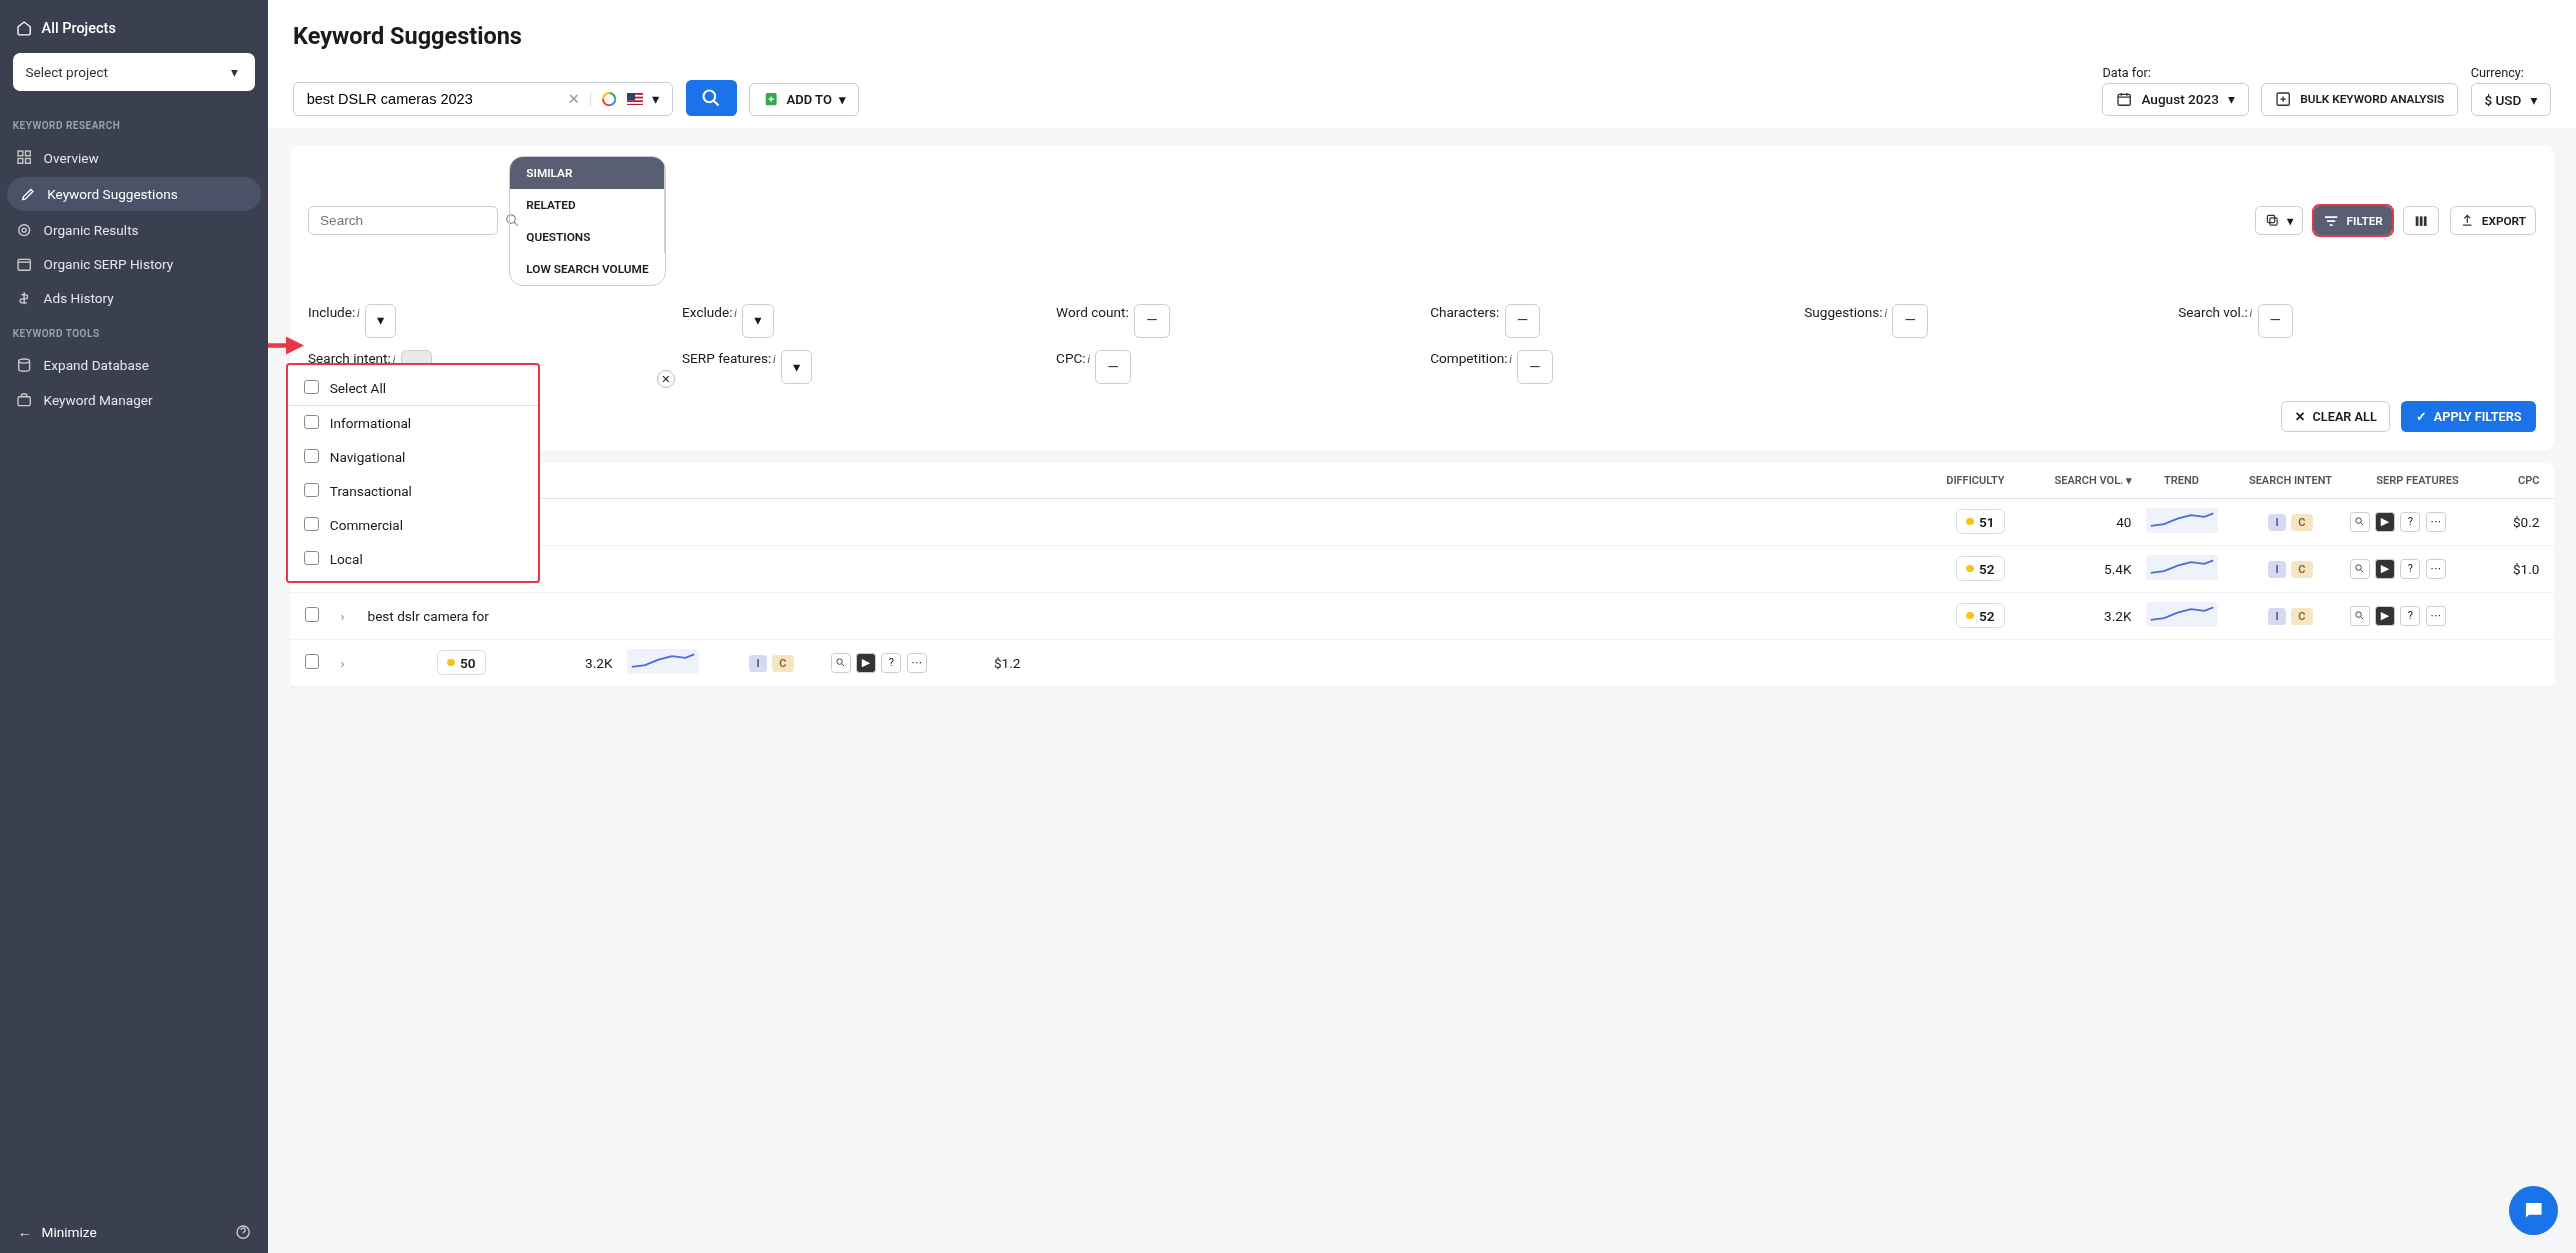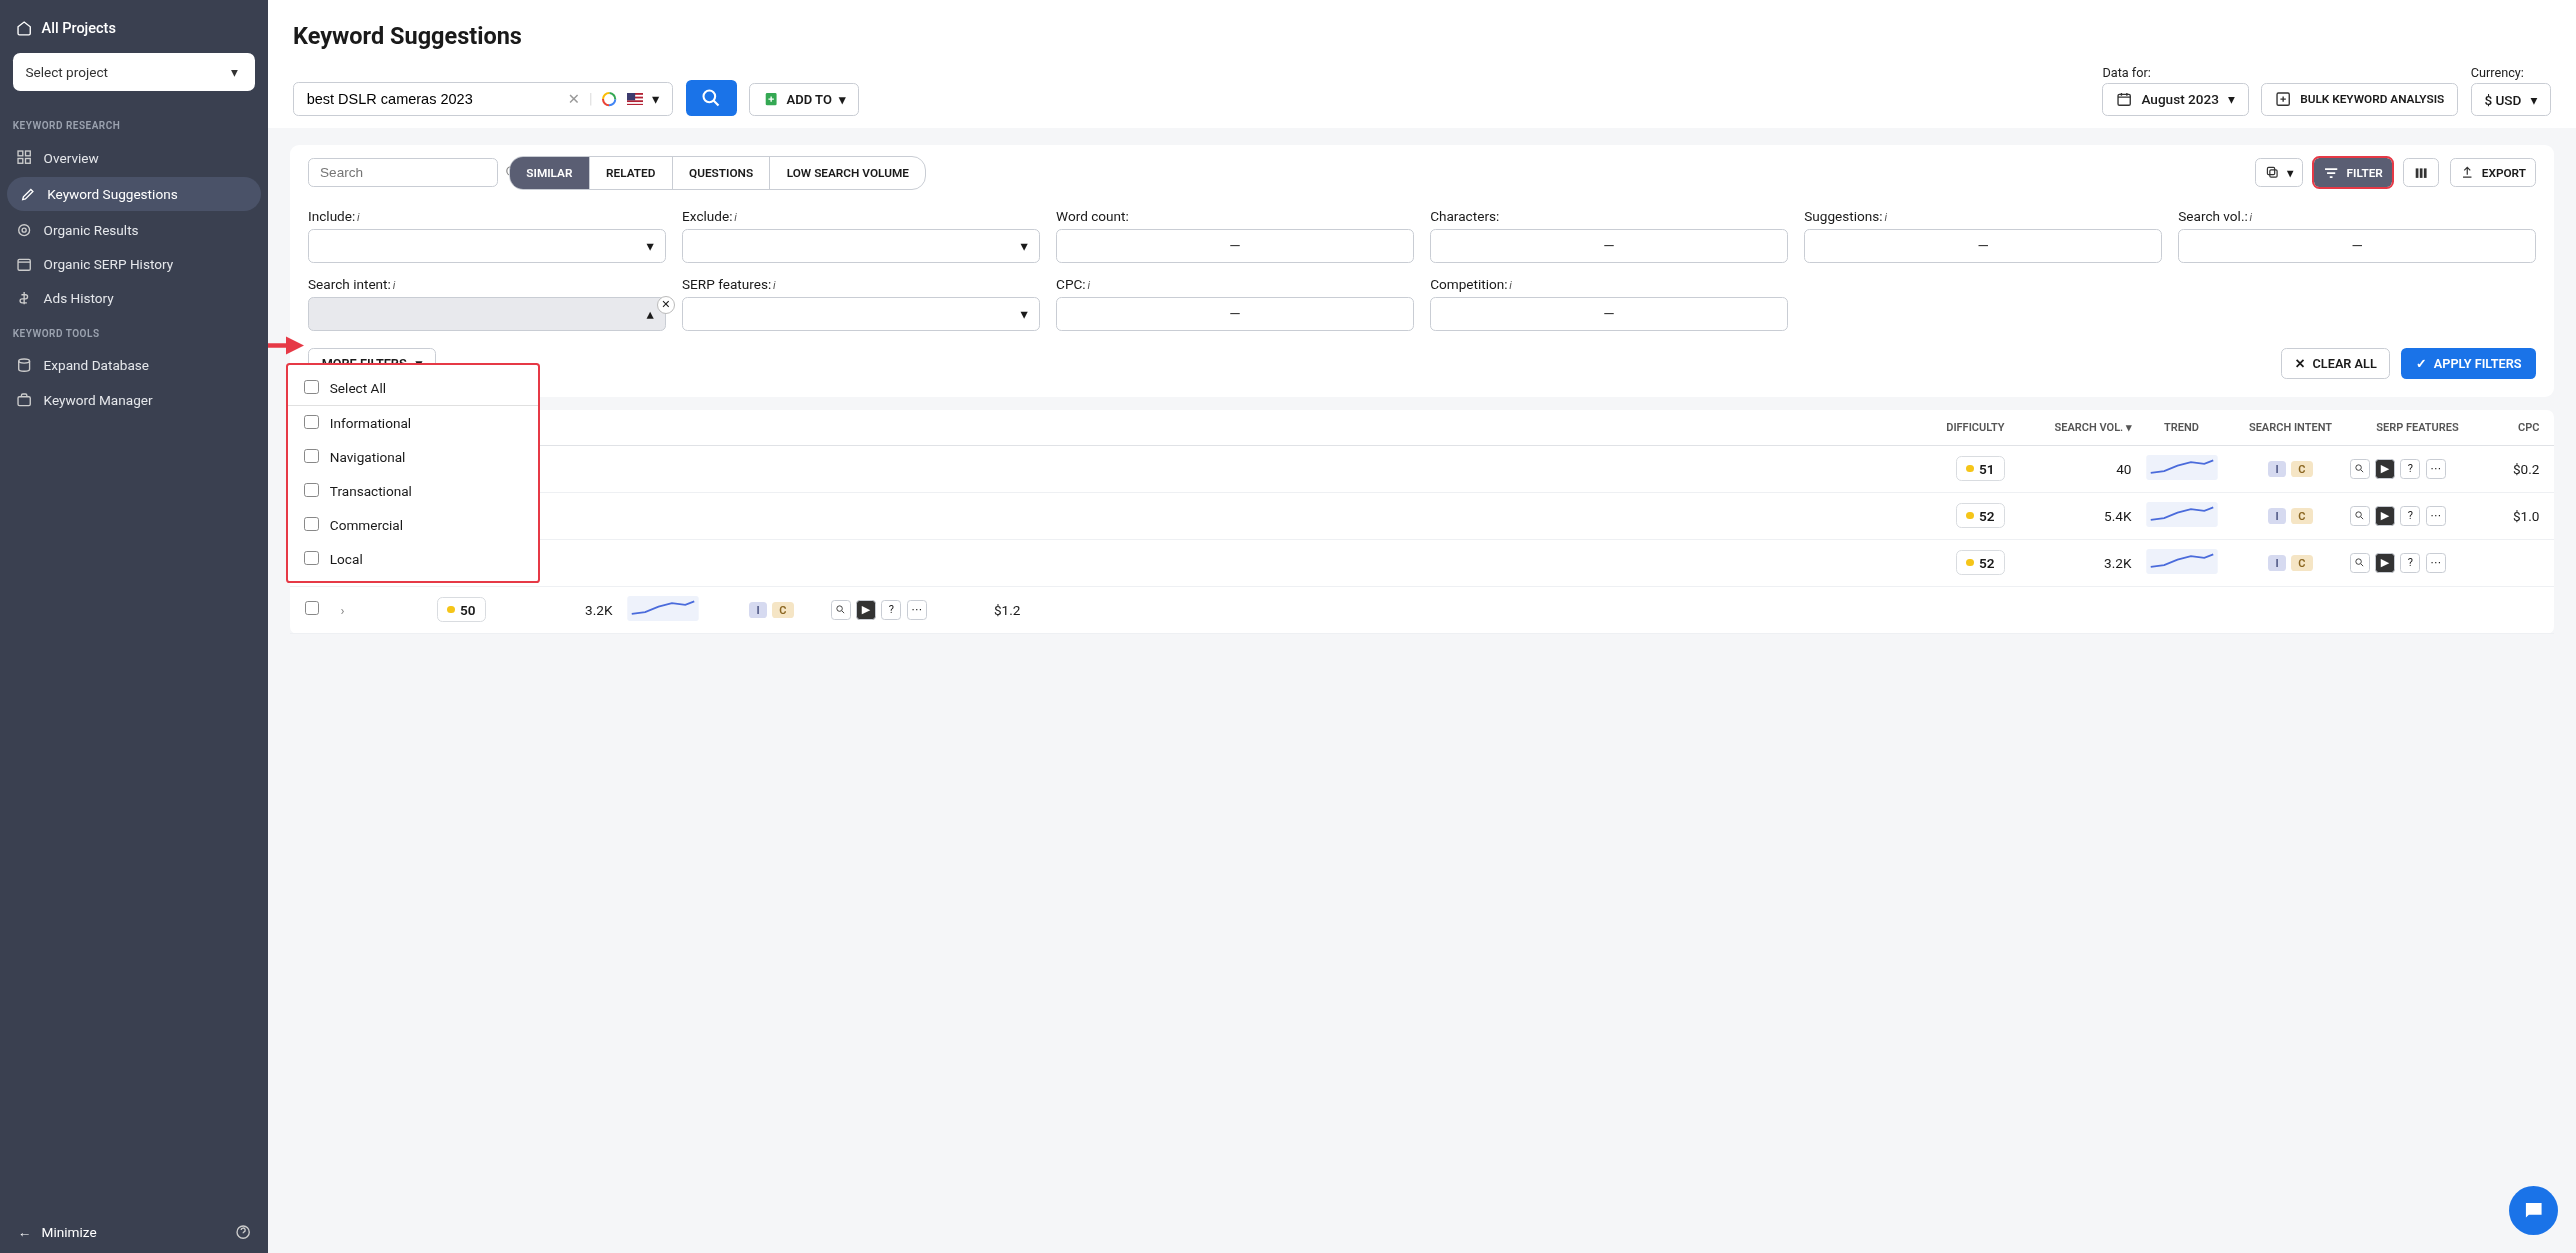--- a/index.html
+++ b/index.html
@@ -31,29 +31,29 @@
 .header-field { display: flex; flex-direction: column; gap: 3.6px; }
 .header-field-label { font-size: 12.7px; color: #222; }
 .header-pill { border: 1.8px solid #c9cdd4; border-radius: 5.4px; padding: 7.2px 12.7px; display: flex; align-items: center; gap: 9px; cursor: pointer; font-size: 13.6px; font-weight: 500; }
 
 
 .content { background: #f5f6f8; flex: 1; padding: 16.3px 22px; overflow: auto; position: relative; }
 .toolbar { background: #fff; border-radius: 9px; padding: 11px 18px 18px; }
 .toolbar-row { display: flex; align-items: center; gap: 11px; }
 .search-box { border: 1.8px solid #c9cdd4; border-radius: 5.4px; padding: 5.4px 11px; display: flex; align-items: center; gap: 7.2px; width: 190px; }
 .search-box input { border: none; outline: none; flex: 1; font-size: 13.6px; }
-.tabgroup { display: flex; border: 0.9px solid #c9cdd4; border-radius: 14px; overflow: hidden; }
+.tabgroup { display: flex; border: 0.9px solid #c9cdd4; border-radius: 14px; overflow: hidden; flex-direction: column; }
 .tab { padding: 9px 16.3px; font-size: 11.8px; font-weight: 600; cursor: pointer; border-right: 0.9px solid #c9cdd4; }
 .tab:last-child { border-right: none; }
 .tab.active { background: #5a5e73; color: #fff; }
 .toolbar-right { margin-left: auto; display: flex; gap: 11px; }
 .icon-btn { border: 1.8px solid #c9cdd4; border-radius: 5.4px; padding: 5.4px 9px; display: flex; align-items: center; gap: 7.2px; cursor: pointer; font-size: 11.8px; font-weight: 600; }
 .filter-btn { background: #5a5e73; color: #fff; border: none; outline: 2.7px solid #e63946; outline-offset: 0.9px; }
 .filters { display: grid; grid-template-columns: repeat(6, 1fr); gap: 12.7px 16.3px; margin-top: 18px; }
-.filter-field { display: flex; flex-direction: column; gap: 5.4px; position: relative; }
+.filter-field { display: flex; flex-direction: row; gap: 5.4px; position: relative; }
 .filter-label { font-size: 13.6px; }
 .filter-input { border: 1.8px solid #c9cdd4; border-radius: 5.4px; padding: 7.2px 11px; display: flex; align-items: center; justify-content: space-between; min-height: 34px; font-size: 14.5px; }
 .filter-input.open { background: #e8e9ed; }
 .dash { flex: 1; text-align: center; color: #333; }
 .info-i { font-style: italic; font-size: 11px; margin-left: 1.8px; color: #555; }
 .close-badge { position: absolute; right: -9px; top: 20px; background: #fff; border: 0.9px solid #bbb; border-radius: 50%; width: 18px; height: 18px; display: flex; align-items: center; justify-content: center; font-size: 11px; z-index: 5; cursor: pointer; }
 .filter-actions { display: flex; justify-content: space-between; align-items: center; margin-top: 16.3px; }
 .more-filters { display: flex; align-items: center; gap: 9px; border: 1.8px solid #c9cdd4; border-radius: 5.4px; padding: 7.2px 12.7px; font-weight: 600; cursor: pointer; }
 .action-btn-row { display: flex; gap: 11px; }
 .clearall { border: 1.8px solid #c9cdd4; background: #fff; border-radius: 5.4px; padding: 7.2px 12.7px; display: flex; align-items: center; gap: 7.2px; font-weight: 600; cursor: pointer; }

